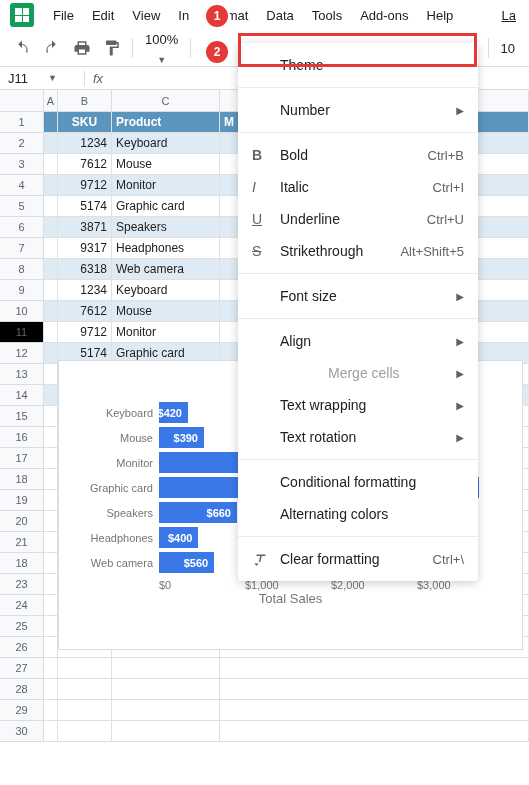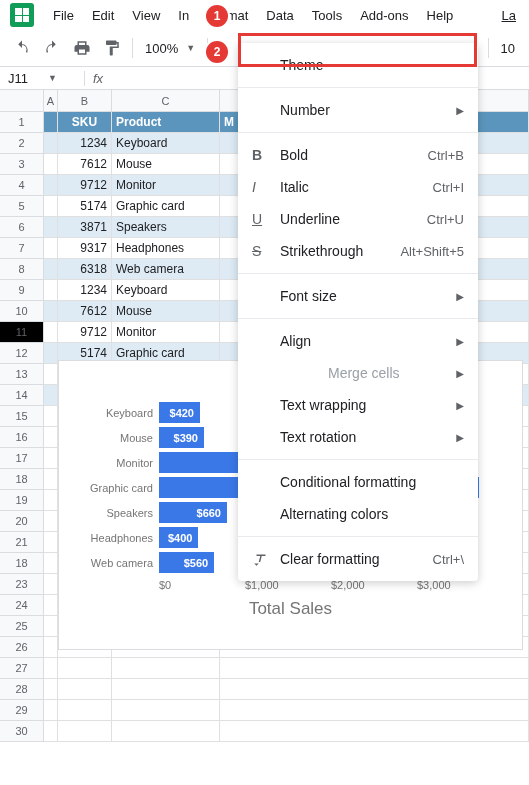--- a/index.html
+++ b/index.html
@@ -8,21 +8,21 @@
   .menubar { display: flex; align-items: center; height: 30px; padding: 0 4px; }
   .logo { width: 24px; height: 24px; background: #0f9d58; border-radius: 3px; display: flex; align-items: center; justify-content: center; margin: 0 10px 0 6px; }
   .logo-grid { width: 14px; height: 14px; display: grid; grid-template-columns: 1fr 1fr; grid-template-rows: 1fr 1fr; gap: 1px; }
   .logo-grid div { background: #fff; }
   .menu-item { padding: 4px 9px; color: #202124; font-size: 13px; cursor: pointer; }
   .menu-item.last { text-decoration: underline; }
   
   .toolbar { display: flex; align-items: center; height: 36px; padding: 0 8px; gap: 2px; }
   .tb-btn { width: 28px; height: 28px; display: flex; align-items: center; justify-content: center; color: #5f6368; cursor: pointer; border-radius: 2px; }
   .tb-sep { width: 1px; height: 20px; background: #dadce0; margin: 0 4px; }
-  .zoom { font-size: 13px; color: #202124; padding: 0 6px; display: flex; align-items: center; gap: 8px; }
+  .zoom { font-size: 13px; color: #202124; padding: 0 6px; display: flex; align-items: center; gap: 8px; flex-direction: column; }
   .font-sz { font-size: 13px; padding: 0 6px; }
   
   .formula-bar { display: flex; align-items: center; height: 24px; border-top: 1px solid #dadce0; border-bottom: 1px solid #dadce0; }
   .cell-ref { width: 84px; padding: 0 8px; font-size: 13px; color: #202124; display:flex; align-items:center; gap:20px;}
   .fx { font-style: italic; color: #5f6368; padding: 0 8px; border-left: 1px solid #dadce0; }
   
   .sheet { position: relative; }
   .col-headers { display: flex; height: 22px; background: #f8f9fa; }
   .ch { border-right: 1px solid #dadce0; border-bottom: 1px solid #dadce0; display: flex; align-items: center; justify-content: center; font-size: 11px; color: #5f6368; }
   .ch.corner { width: 44px; }
@@ -47,21 +47,21 @@
   .band .cell { background: #deebf4; }
   
   .chart-ovl { position: absolute; left: 58px; top: 360px; width: 465px; height: 290px; background: #fff; border: 1px solid #dadce0; z-index: 1; }
   .chart-title { text-align: center; font-size: 15px; color: #757575; padding: 8px 0; }
   .bars { padding: 6px 10px 0 100px; position: relative; }
   .bar-row { display: flex; align-items: center; height: 25px; position: relative; }
   .bar-lbl { position: absolute; left: -92px; width: 86px; text-align: right; font-size: 11px; color: #757575; }
   .bar-rect { height: 21px; background: #3b78e7; display: flex; align-items: center; justify-content: flex-end; padding-right: 6px; color: #fff; font-size: 11px; font-weight: bold; }
   .bar-axis { display: flex; padding-left: 100px; margin-top: 4px; font-size: 11px; color: #757575; }
   .tick { width: 86px; }
-  .xlabel { text-align: center; font-size: 17px; color: #757575; margin-top: 8px; }
+  .xlabel { text-align: center; font-size: 13px; color: #757575; }
   
   .dropdown { position: absolute; left: 238px; top: 43px; width: 240px; background: #fff; box-shadow: 0 2px 10px rgba(0,0,0,0.2); border-radius: 4px; z-index: 20; padding: 6px 0; }
   .dd-item { display: flex; align-items: center; height: 32px; padding: 0 14px; font-size: 14px; color: #202124; cursor: pointer; position: relative; }
   .dd-item .icon-slot { width: 28px; display: flex; align-items: center; color: #5f6368; font-size: 14px; }
   .dd-item .lbl { flex: 1; }
   .dd-item .shortcut { color: #5f6368; font-size: 13px; }
   .dd-item .arrow { color: #5f6368; font-size: 10px; }
   .dd-item.disabled { color: #9aa0a6; gap: 48px; }
   .dd-sep { height: 1px; background: #e8eaed; margin: 6px 0; }
   .dd-highlight { position: absolute; left: 238px; top: 33px; width: 239px; height: 34px; border: 3px solid #e53935; z-index: 30; pointer-events: none; }
@@ -362,37 +362,37 @@
         </div>
       </div>
   </div>
 </div>
 
 <div class="chart-ovl">
   <div class="chart-title">F</div>
   <div class="bars" id="bars">
       <div class="bar-row">
         <div class="bar-lbl">Keyboard</div>
-        <div class="bar-rect" style="width:41px">$420</div>
+        <div class="bar-rect" style="width:29px">$420</div>
       </div>
       <div class="bar-row">
         <div class="bar-lbl">Mouse</div>
         <div class="bar-rect" style="width:45px">$390</div>
       </div>
       <div class="bar-row">
         <div class="bar-lbl">Monitor</div>
         <div class="bar-rect" style="width:172.5px">$1,750</div>
       </div>
       <div class="bar-row">
         <div class="bar-lbl">Graphic card</div>
         <div class="bar-rect" style="width:320.3571428571429px">$3,250</div>
       </div>
       <div class="bar-row">
         <div class="bar-lbl">Speakers</div>
-        <div class="bar-rect" style="width:68px">$660</div>
+        <div class="bar-rect" style="width:78px">$660</div>
       </div>
       <div class="bar-row">
         <div class="bar-lbl">Headphones</div>
         <div class="bar-rect" style="width:39.42857142857143px">$400</div>
       </div>
       <div class="bar-row">
         <div class="bar-lbl">Web camera</div>
         <div class="bar-rect" style="width:55.2px">$560</div>
       </div>
     </div>

